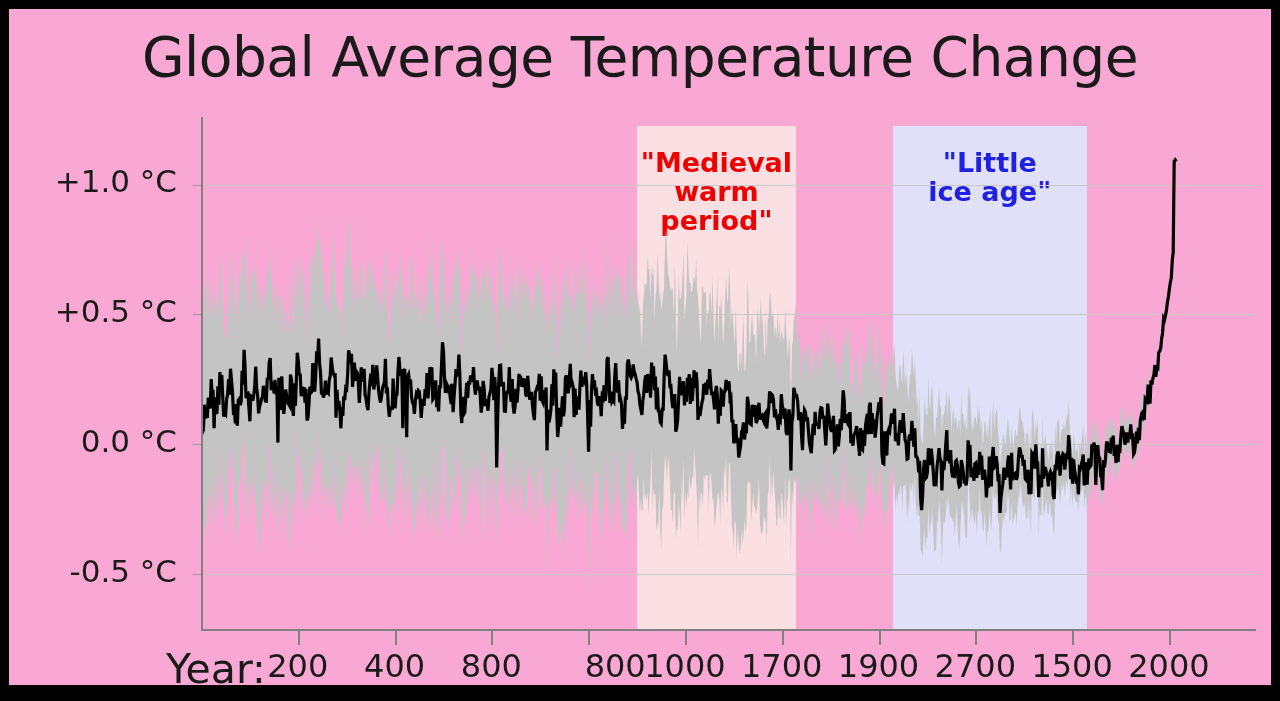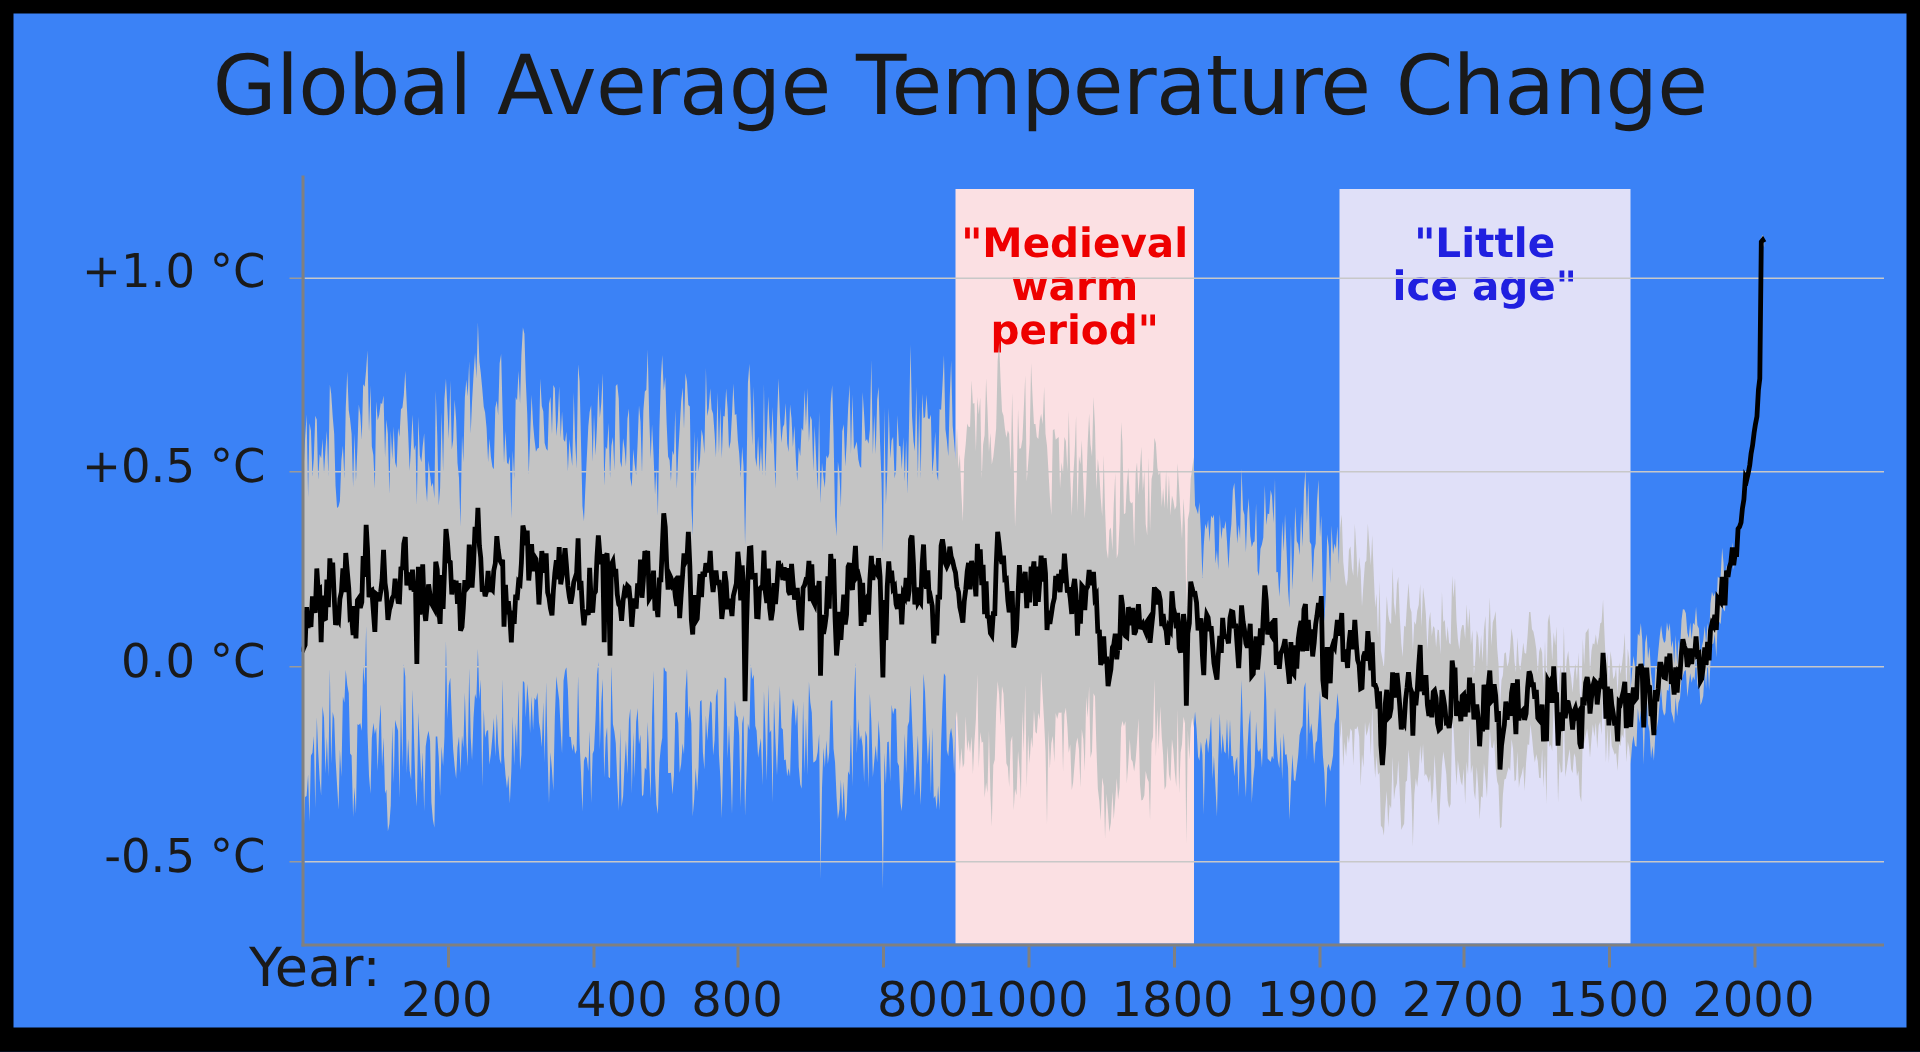--- a/index.html
+++ b/index.html
@@ -20,21 +20,21 @@
     height: 701px;
     background: #000000;
     box-sizing: border-box;
   }
   #canvas {
     position: absolute;
     left: 9px;
     top: 9px;
     width: 1262px;
     height: 676px;
-    background: #3b82f6;
+    background: #f9a8d4;
     overflow: hidden;
   }
 
   
   #chart-title {
     position: absolute;
     left: 0;
     top: 16px;
     width: 1262px;
     text-align: center;
@@ -103,23 +103,23 @@
   .xlabel {
     position: absolute;
     top: 530px;
     font-size: 32px;
     color: #1a1a1a;
     white-space: nowrap;
     transform: translateX(-50%);
   }
   #xaxis-title {
     position: absolute;
-    top: 508px;
+    top: 528px;
     left: -35px;
-    font-size: 36px;
+    font-size: 41px;
     color: #1a1a1a;
     white-space: nowrap;
   }
 
   
   .band {
     position: absolute;
     top: 9px;
     height: 503px;
   }
@@ -196,25 +196,25 @@
       <div class="axis-line-x"></div>
 
       <div id="ylabel-layer">
           <div class="ylabel" style="top: 46.4949px;">+1.0 °C</div>
           <div class="ylabel" style="top: 176.293px;">+0.5 °C</div>
           <div class="ylabel" style="top: 306.091px;">0.0 °C</div>
           <div class="ylabel" style="top: 435.889px;">-0.5 °C</div>
         </div>
       <div id="xlabel-layer">
           <div class="xlabel" style="left: 96.8px;">200</div>
-          <div class="xlabel" style="left: 193.6px; margin-left: 20px;">400</div>
+          <div class="xlabel" style="left: 193.6px;">400</div>
           <div class="xlabel" style="left: 290.4px;">800</div>
           <div class="xlabel" style="left: 387.2px; margin-left: 27px;">800</div>
           <div class="xlabel" style="left: 483.9px;">1000</div>
-          <div class="xlabel" style="left: 580.7px;">1800</div>
+          <div class="xlabel" style="left: 580.7px;">1700</div>
           <div class="xlabel" style="left: 677.5px;">1900</div>
           <div class="xlabel" style="left: 774.3px;">2700</div>
           <div class="xlabel" style="left: 871.1px;">1500</div>
           <div class="xlabel" style="left: 967.9px; text-align: right;">2000</div>
         </div>
 
       <div id="xaxis-title">Year:</div>
     </div>
 
   </div>

